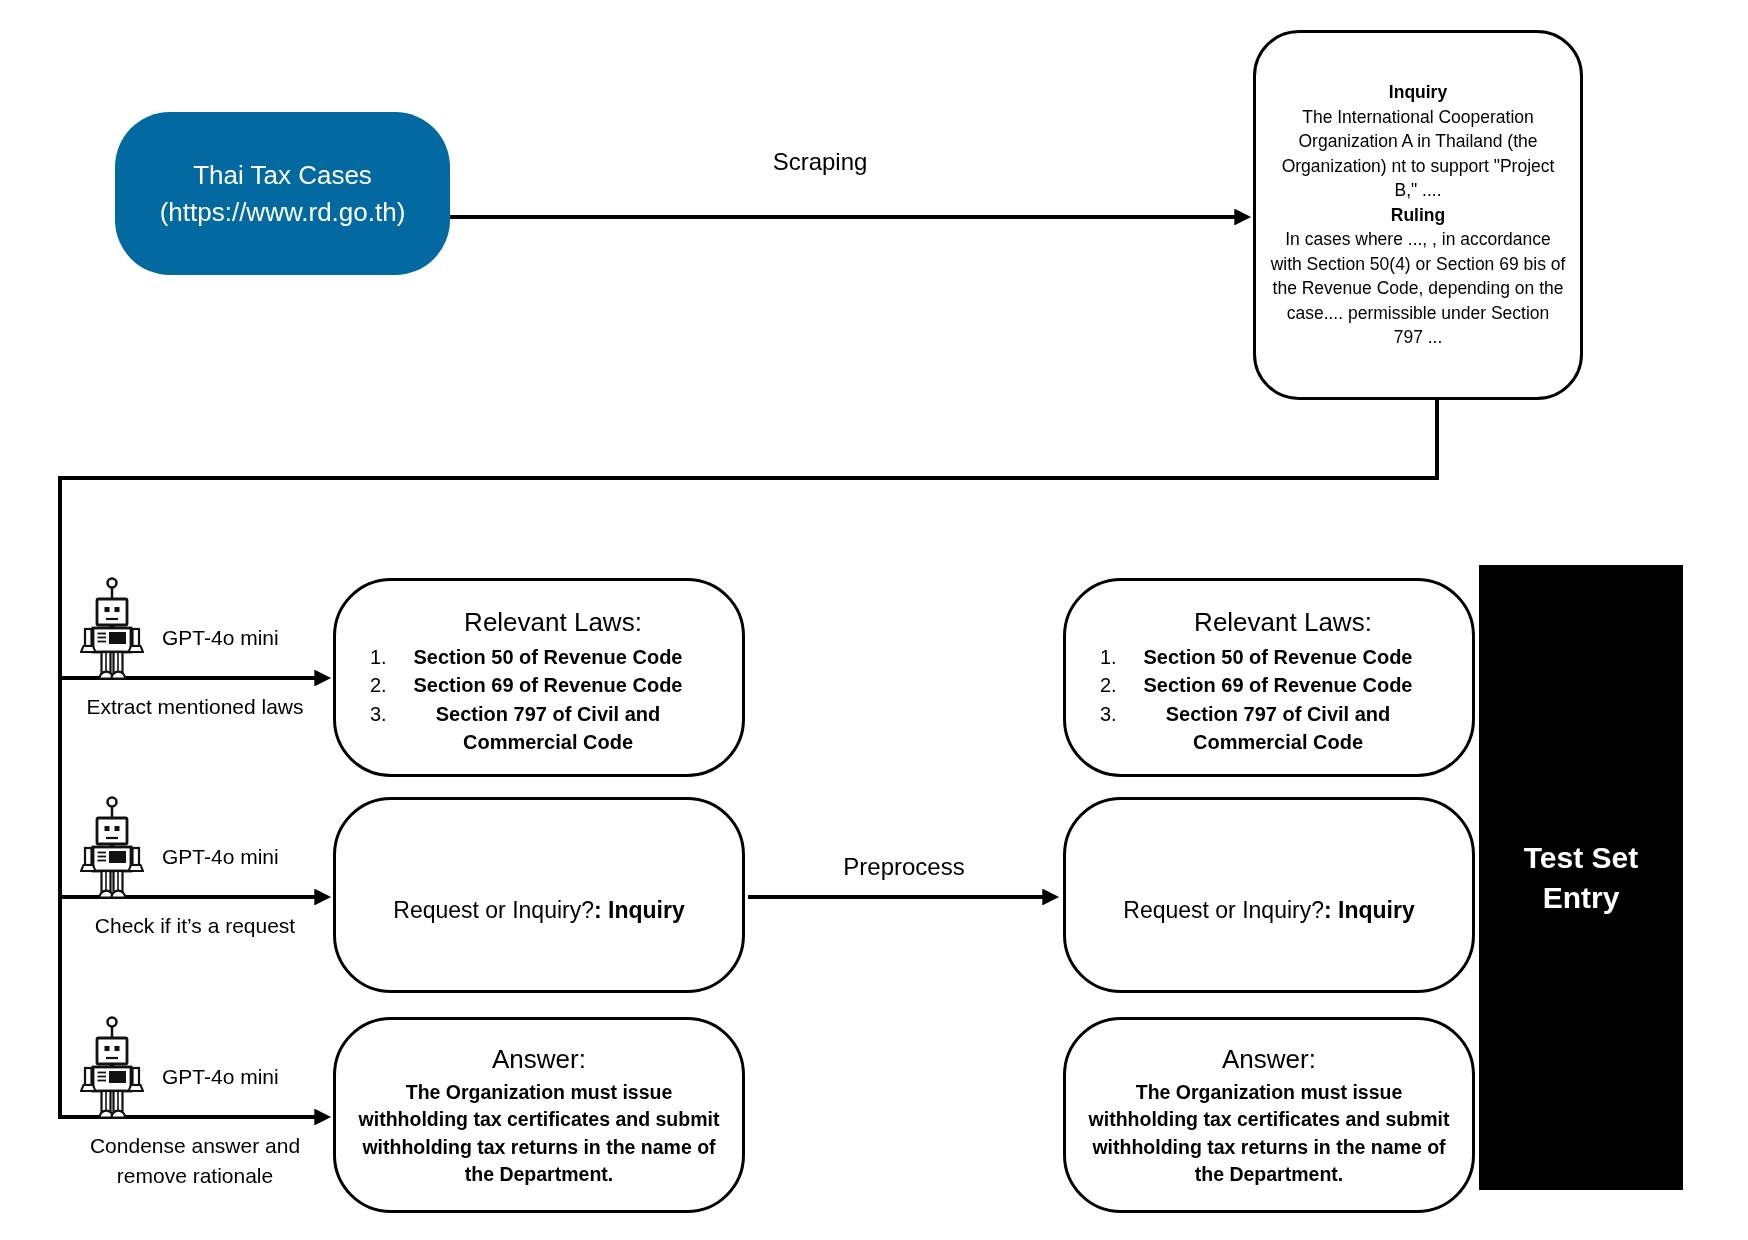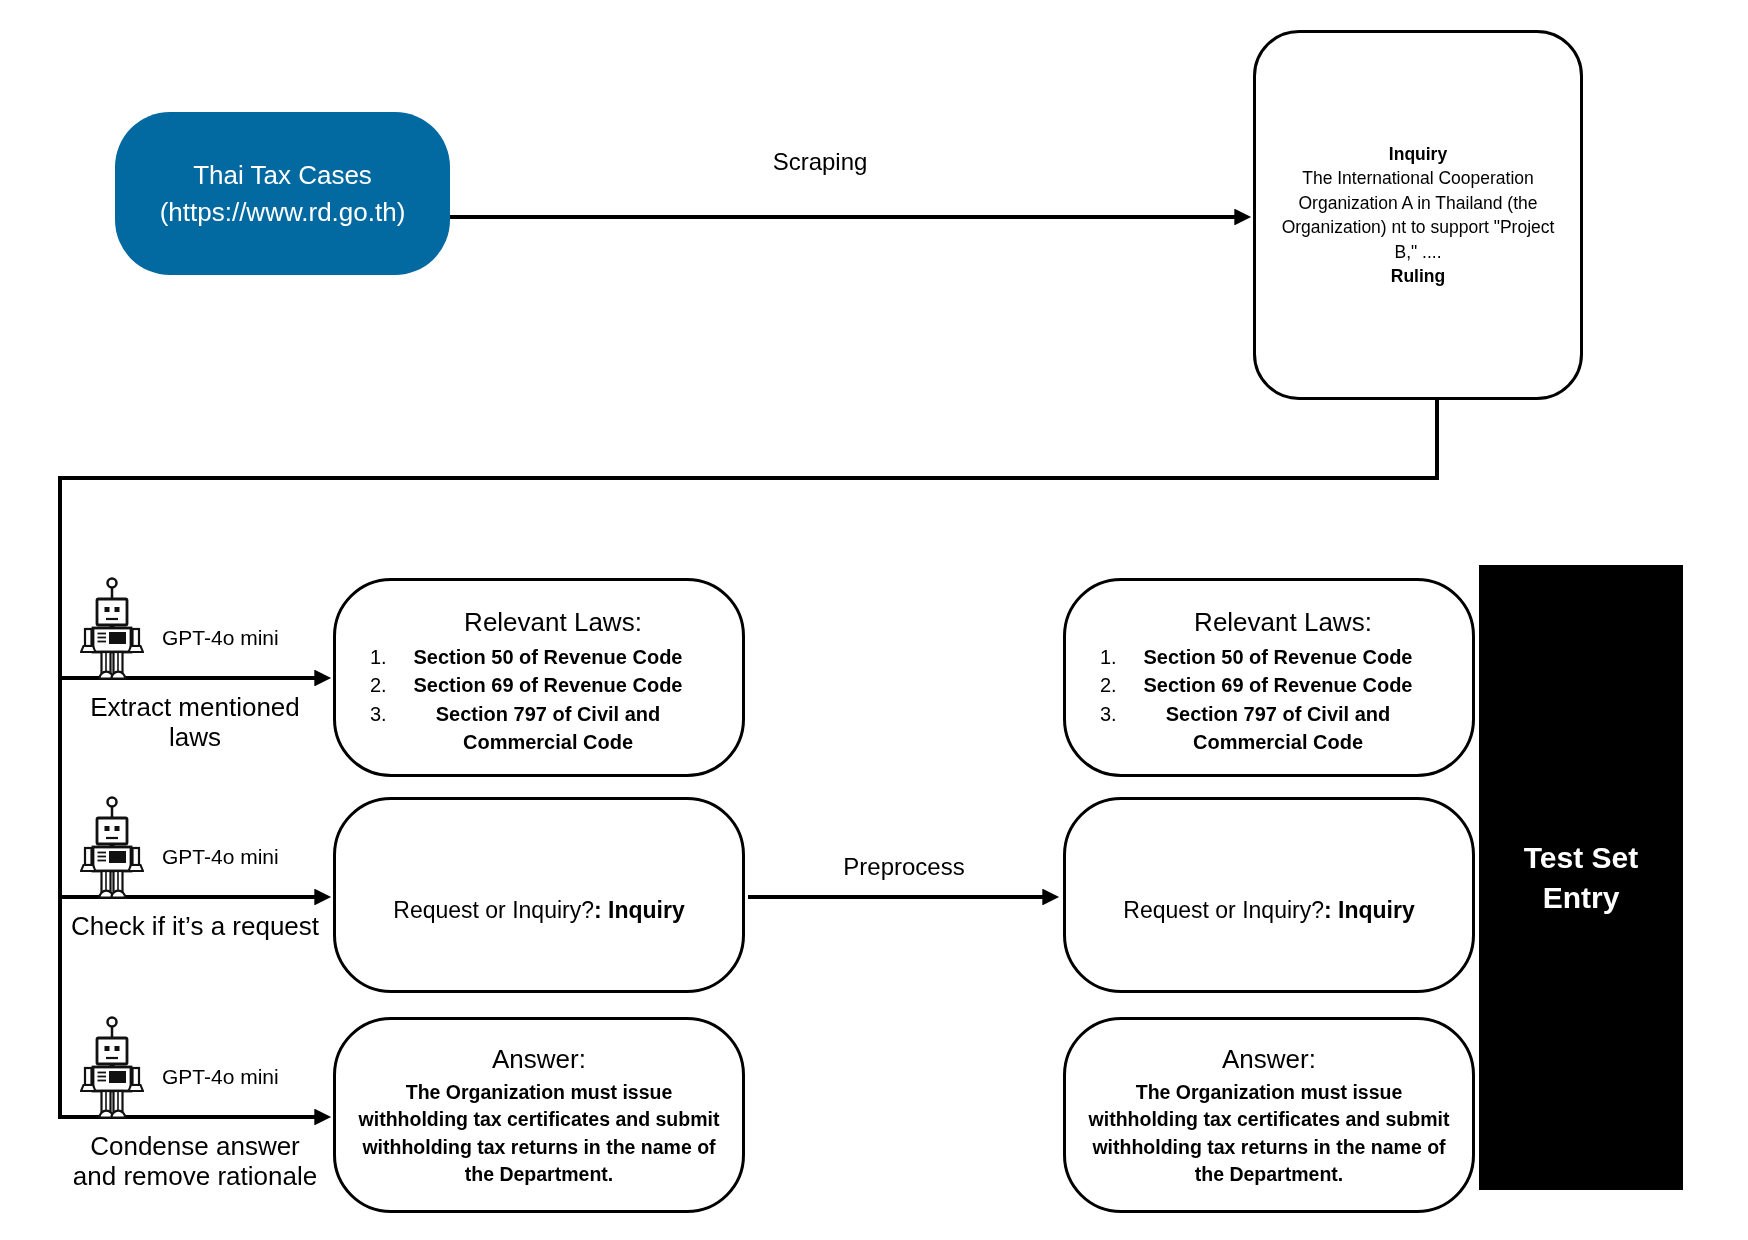--- a/index.html
+++ b/index.html
@@ -9,21 +9,21 @@
        border-radius:58px;display:flex;flex-direction:column;align-items:center;
        justify-content:center;text-align:center;}
   .black-pill{position:absolute;box-sizing:border-box;background:#0369a1;color:#fff;
        border-radius:55px;display:flex;flex-direction:column;align-items:center;
        justify-content:center;text-align:center;}
   .src-line{font-size:26px;line-height:37px;}
   .case-box{border-radius:46px;justify-content:center;padding:6px 15px;}
   .case-text{font-size:17.5px;line-height:24.5px;width:296px;}
   .case-head{font-weight:bold;}
   .arrow-label{position:absolute;font-size:24px;text-align:center;}
-  .small-note{position:absolute;font-size:26px;line-height:30px;text-align:center;}
+  .small-note{position:absolute;font-size:21px;line-height:30px;text-align:center;}
   .model-label{position:absolute;font-size:21px;display:flex;align-items:center;}
   .laws-title{font-size:26px;line-height:34px;margin-bottom:4px;margin-left:28px;}
   .law-row{position:relative;width:100%;line-height:28.5px;}
   .law-num{position:absolute;left:34px;top:0;font-size:20px;}
   .law-text{margin:0 46px 0 64px;font-weight:bold;font-size:20px;text-align:center;}
   .qline{font-size:23px;margin-top:30px;}
   .qbold{font-weight:bold;}
   .ans-title{font-size:26px;line-height:34px;margin-bottom:3px;}
   .ans-text{font-weight:bold;font-size:19.5px;line-height:27.5px;padding:0 20px;}
   .testset{position:absolute;background:#000;color:#fff;display:flex;align-items:center;
@@ -84,20 +84,21 @@
     <div class="src-line">Thai Tax Cases</div>
     <div class="src-line">(https://www.rd.go.th)</div>
   </div>
 
   <div class="arrow-label" style="left:720px;top:148px;width:200px;">Scraping</div>
 
   <div class="box case-box" style="left:1253px;top:30px;width:330px;height:370px;">
     <div class="case-text case-head">Inquiry</div>
     <div class="case-text">The International Cooperation Organization A in Thailand (the Organization) nt to support "Project B," ....</div>
     <div class="case-text case-head">Ruling</div>
+    <div class="case-text">In cases where ..., , in accordance with Section 50(4) or Section 69 bis of the Revenue Code, depending on the case.... permissible under Section 797 ...</div>
   </div>
 
   <svg class="robot" viewBox="0 0 64 104" style="left:80px;top:576px;">
       <use href="#robot"></use>
     </svg>
   <div class="model-label" style="left:162px;top:623px;height:30px;">GPT-4o mini</div>
   <div class="small-note" style="left:70px;top:692px;width:250px;">Extract mentioned laws</div>
 
   <svg class="robot" viewBox="0 0 64 104" style="left:80px;top:795px;">
       <use href="#robot"></use>

